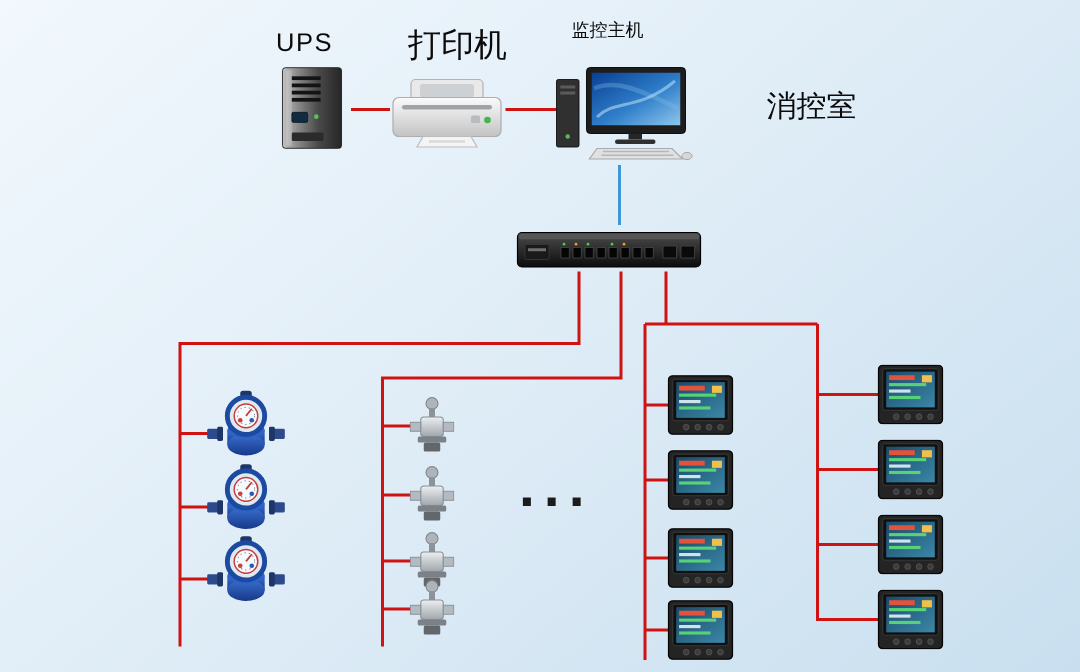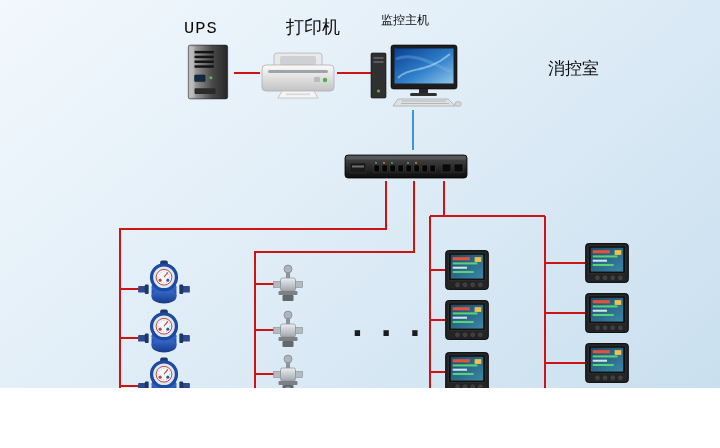--- a/index.html
+++ b/index.html
@@ -1,26 +1,26 @@
 <!DOCTYPE html>
 <html><head>
 <meta charset="utf-8">
 <style>
   html,body{margin:0;padding:0;}
   .stage{
-    position:relative;width:720px;height:388px;overflow:hidden;
+    position:relative;width:720px;height:448px;overflow:hidden;
     background:linear-gradient(140deg,#f2f8fd 0%,#e3eff8 40%,#c9dfef 100%);
-    font-family:Liberation Mono, monospace;
+    font-family:Liberation Sans, sans-serif;
   }
   svg.layer{position:absolute;left:0;top:0;}
   .lbl{position:absolute;color:#0b0b0b;font-weight:500;white-space:nowrap;}
   .lbl-ups{left:184px;top:19px;font-size:17px;letter-spacing:1px;}
-  .lbl-printer{left:272px;top:15px;font-size:18px;margin-left:14px;}
+  .lbl-printer{left:272px;top:15px;font-size:22px;}
   .lbl-host{left:381px;top:12px;font-size:12px;}
-  .lbl-room{left:511px;top:57px;font-size:17px;margin-left:37px;}
+  .lbl-room{left:511px;top:57px;font-size:20px;}
   .dots{position:absolute;left:346px;top:304px;font-size:38px;font-weight:700;
         letter-spacing:6px;color:#1c1c1c;}
 </style>
 </head>
 <body>
 
 <div class="stage">
 
   <svg class="layer" width="720" height="448" viewBox="0 0 720 448">
     <defs>

